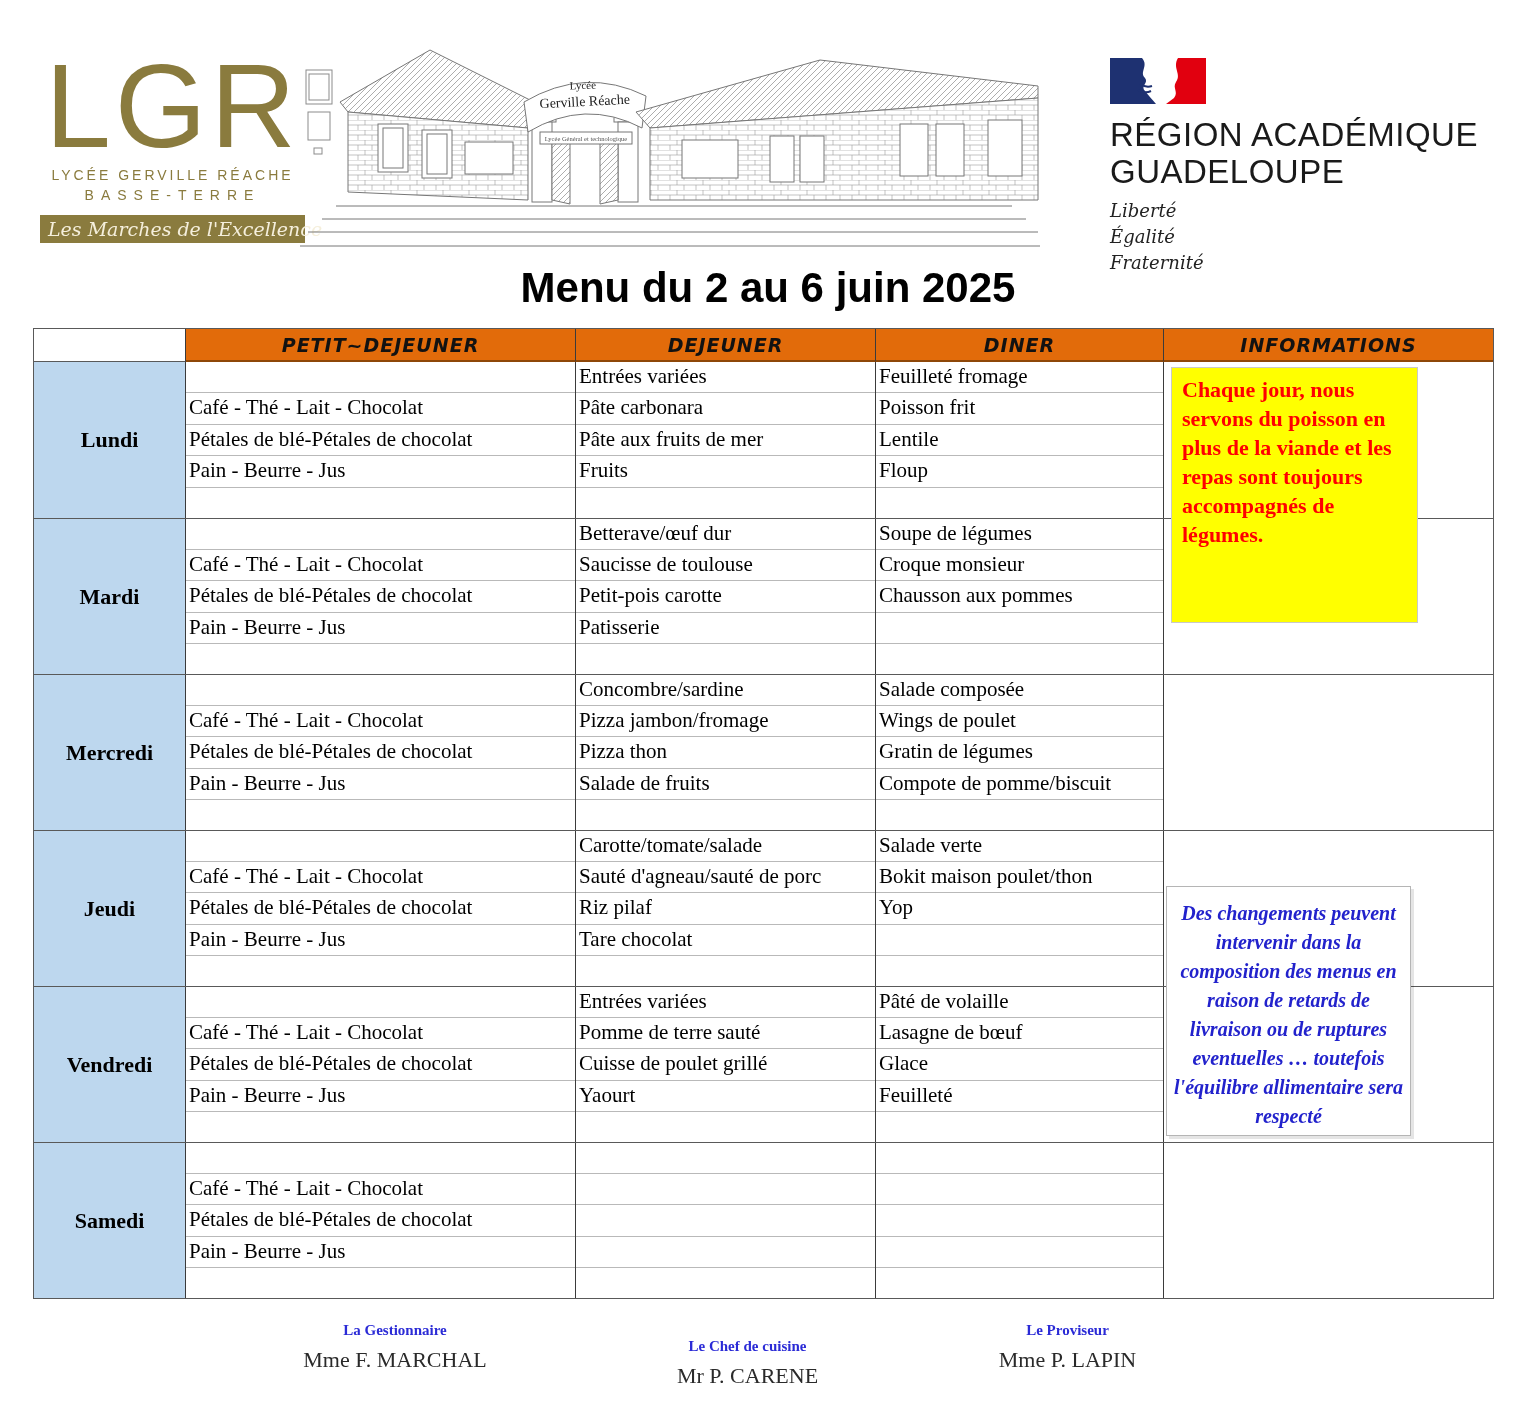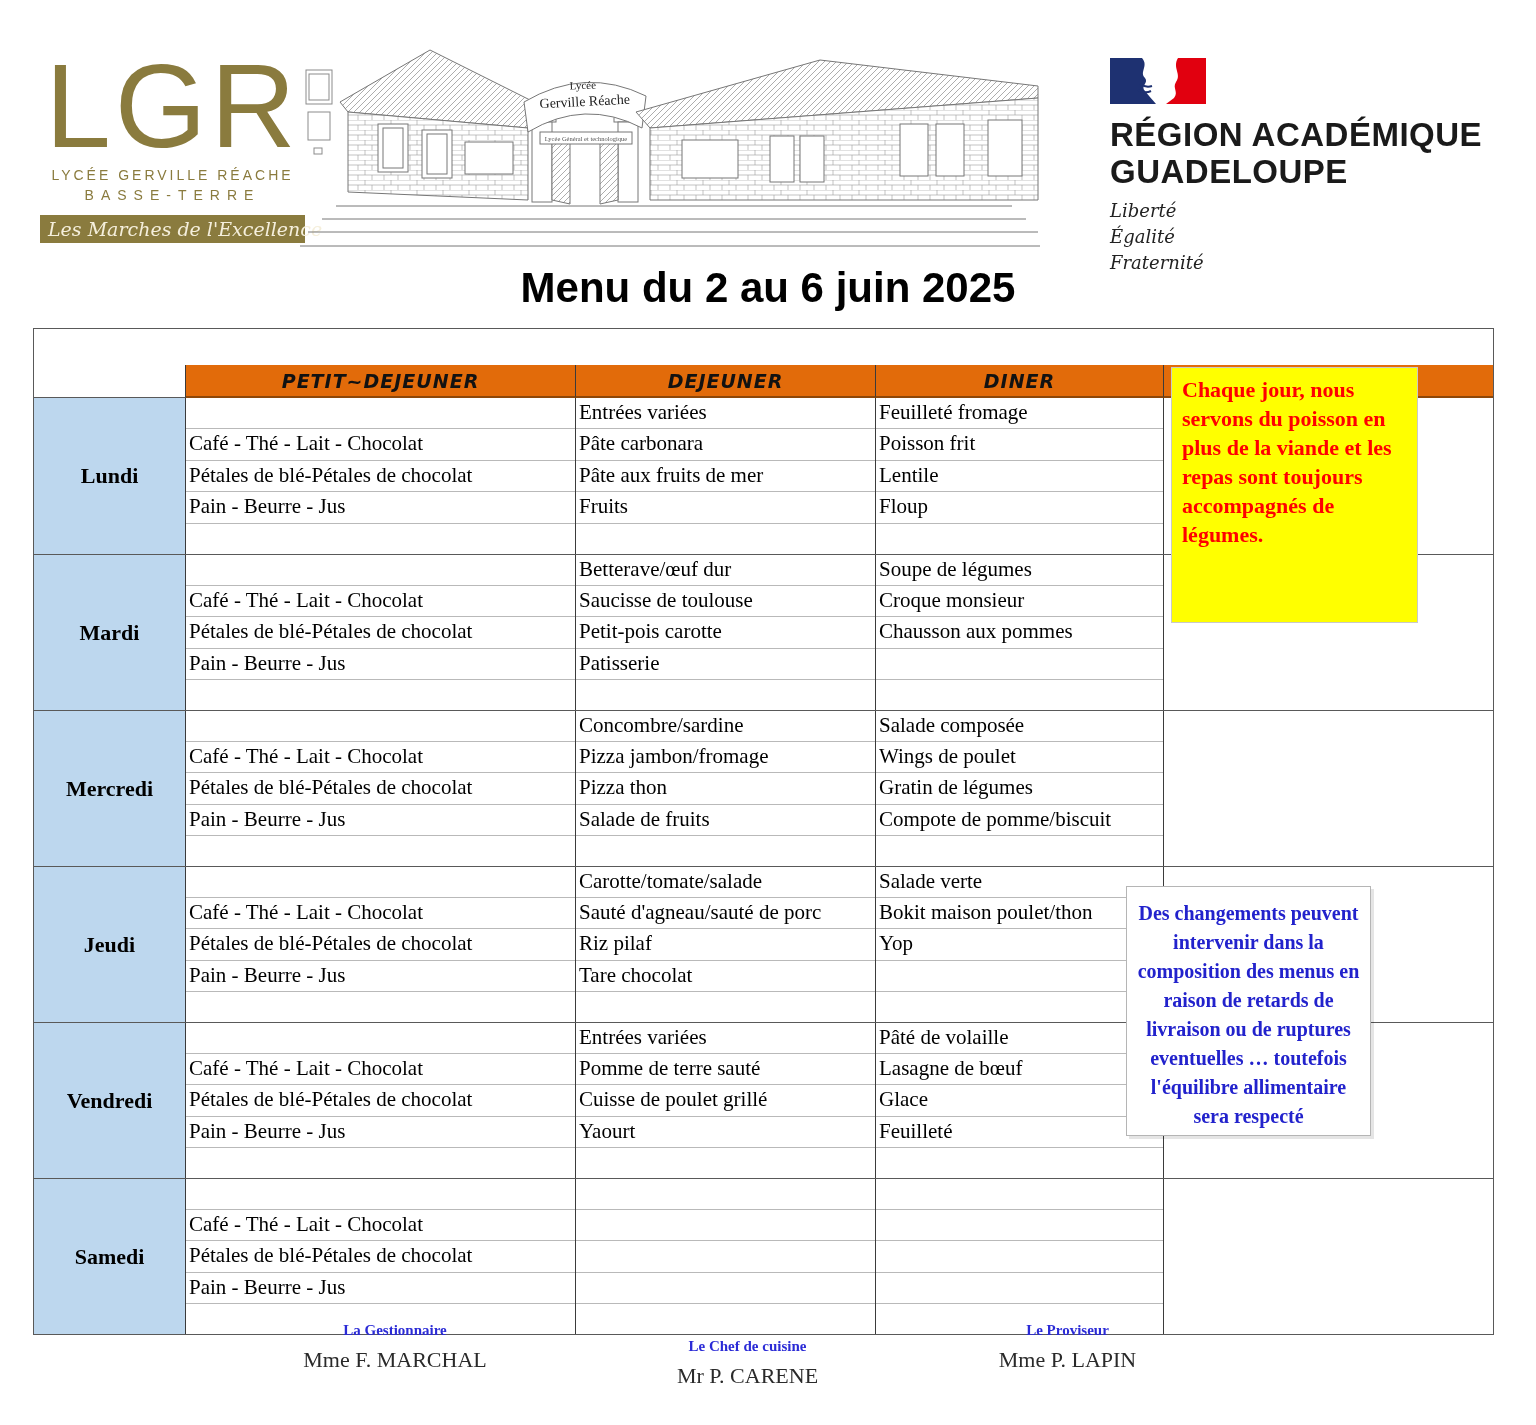--- a/index.html
+++ b/index.html
@@ -13,30 +13,30 @@
   .lgr { position:absolute; left:40px; top:52px; width:265px; text-align:center; color:#8a7b3e; }
   .lgr-acronym { font-family:"Liberation Sans",sans-serif; font-size:118px; line-height:0.92; font-weight:400; letter-spacing:4px; }
   .lgr-name { font-family:"Liberation Sans",sans-serif; font-size:14px; letter-spacing:3px; margin-top:6px; white-space:nowrap; }
   .lgr-city { font-family:"Liberation Sans",sans-serif; font-size:14px; letter-spacing:7px; margin-top:4px; }
   .lgr-motto { margin-top:12px; background:#8a7b3e; color:#f5efdc; font-family:"DejaVu Serif",serif; font-style:italic; font-size:19px; padding:3px 8px; white-space:nowrap; }
 
   .building { position:absolute; left:300px; top:40px; width:740px; height:220px; }
 
   .region { position:absolute; left:1110px; top:58px; width:420px; }
   .region-flag { display:block; }
-  .region-title { font-family:"Liberation Sans",sans-serif; font-weight:bold; font-size:33px; line-height:37px; color:#1a1a1a; letter-spacing:0.5px; margin-top:8px; }
+  .region-title { font-family:"Liberation Sans",sans-serif; font-weight:normal; font-size:33px; line-height:37px; color:#1a1a1a; letter-spacing:0.5px; margin-top:8px; }
   .region-devise { margin-top:8px; font-family:"DejaVu Serif",serif; font-style:italic; font-size:18px; line-height:26px; color:#222; }
 
   
   .page-title { position:absolute; left:0; top:264px; width:1536px; text-align:center;
     font-family:"Liberation Sans",sans-serif; font-weight:bold; font-size:42px; color:#000; }
 
   
   .menu-table { position:absolute; left:33px; top:328px; width:1461px; border:1px solid #595959; background:#fff; }
-  .header-row { display:flex; height:33px;margin-top:36px; }
+  .header-row { display:flex; height:33px; }
   .hcell { height:33px; display:flex; align-items:center; justify-content:center; }
   .hcell.blank { width:152px; border-right:1px solid #3b3b3b; border-bottom:1px solid #595959; background:#fff; }
   .hcell.orange { background:#e26b0a; border-right:1px solid #3b3b3b; border-bottom:2px solid #8e4708;
     font-family:"DejaVu Sans",sans-serif; font-weight:bold; font-style:italic; font-size:19px; letter-spacing:1px; color:#121212; }
   .hcell.orange:last-child { border-right:none; }
   .w-pdj { width:390px; } .w-dej { width:300px; } .w-din { width:288px; } .w-inf { flex:1; }
 
   .day-block { display:flex; height:156px; border-top:1px solid #595959; }
   .day-block:first-child { border-top:none; }
   .day-cell { width:152px; background:#bdd7ee; border-right:1px solid #3b3b3b;
@@ -45,24 +45,24 @@
   .food-col { display:flex; flex-direction:column; border-right:1px solid #3b3b3b; }
   .food-cell { flex:1 1 0; border-bottom:1px solid #b9b9b9; font-size:21px; line-height:29px;
     padding-left:3px; white-space:nowrap; overflow:hidden; }
   .food-cell:last-child { border-bottom:none; }
   .info-col-cell { flex:1; background:#fff; }
 
   
   .note-yellow { position:absolute; left:1137px; top:38px; width:247px; height:256px;
     background:#ffff00; border:1px solid #c9c9c9; color:#ff0000; font-weight:bold;
     font-size:22px; line-height:29px; padding:7px 8px 0 10px; }
-  .note-white { position:absolute; left:1092px; top:557px; width:245px; height:250px;
+  .note-white { position:absolute; left:1132px; top:557px; width:245px; height:250px;
     background:#ffffff; border:1px solid #b5b5b5; box-shadow:3px 3px 0 rgba(0,0,0,0.10);
     color:#2222cc; font-weight:bold; font-size:20px; line-height:29px; text-align:center;
-    padding:12px 6px 0 6px; }
+    padding:12px 6px 0 6px;font-style:italic; }
 
   
   .sig { position:absolute; text-align:center; }
   .sig-role { color:#2b2bd6; font-weight:bold; font-size:15px; }
   .sig-name { color:#2a2a2a; font-size:22px; margin-top:8px; }
   .sig-1 { left:270px; top:1322px; width:250px; }
   .sig-2 { left:620px; top:1322px; width:255px;margin-top:16px; }
   .sig-3 { left:940px; top:1322px; width:255px; }
 
   svg text { font-family:"Liberation Serif",serif; }

